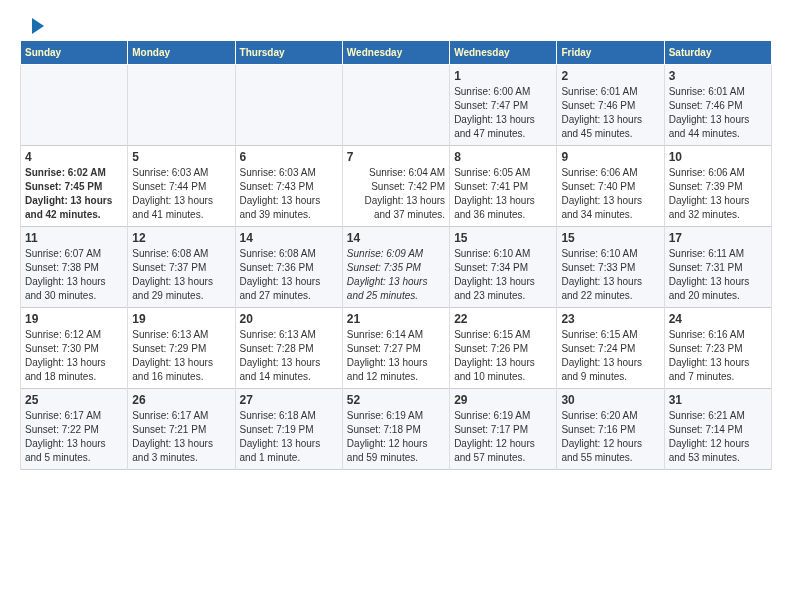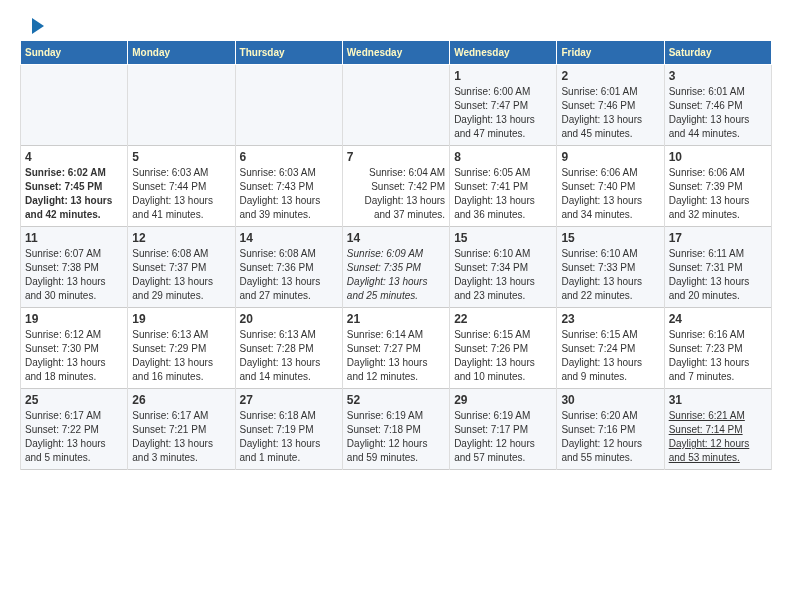--- a/index.html
+++ b/index.html
@@ -349,20 +349,20 @@
         </td>
         <td>
           <span class="day-number">30</span>
           <div class="day-info" style="white-space: pre-line;">Sunrise: 6:20 AM
 Sunset: 7:16 PM
 Daylight: 12 hours
 and 55 minutes.</div>
         </td>
         <td>
           <span class="day-number">31</span>
-          <div class="day-info" style="white-space: pre-line; text-decoration: underline;">Sunrise: 6:21 AM
+          <div class="day-info" style="white-space: pre-line;">Sunrise: 6:21 AM
 Sunset: 7:14 PM
 Daylight: 12 hours
 and 53 minutes.</div>
         </td>
       </tr>
     </tbody>
 </table>
 
 </body></html>

